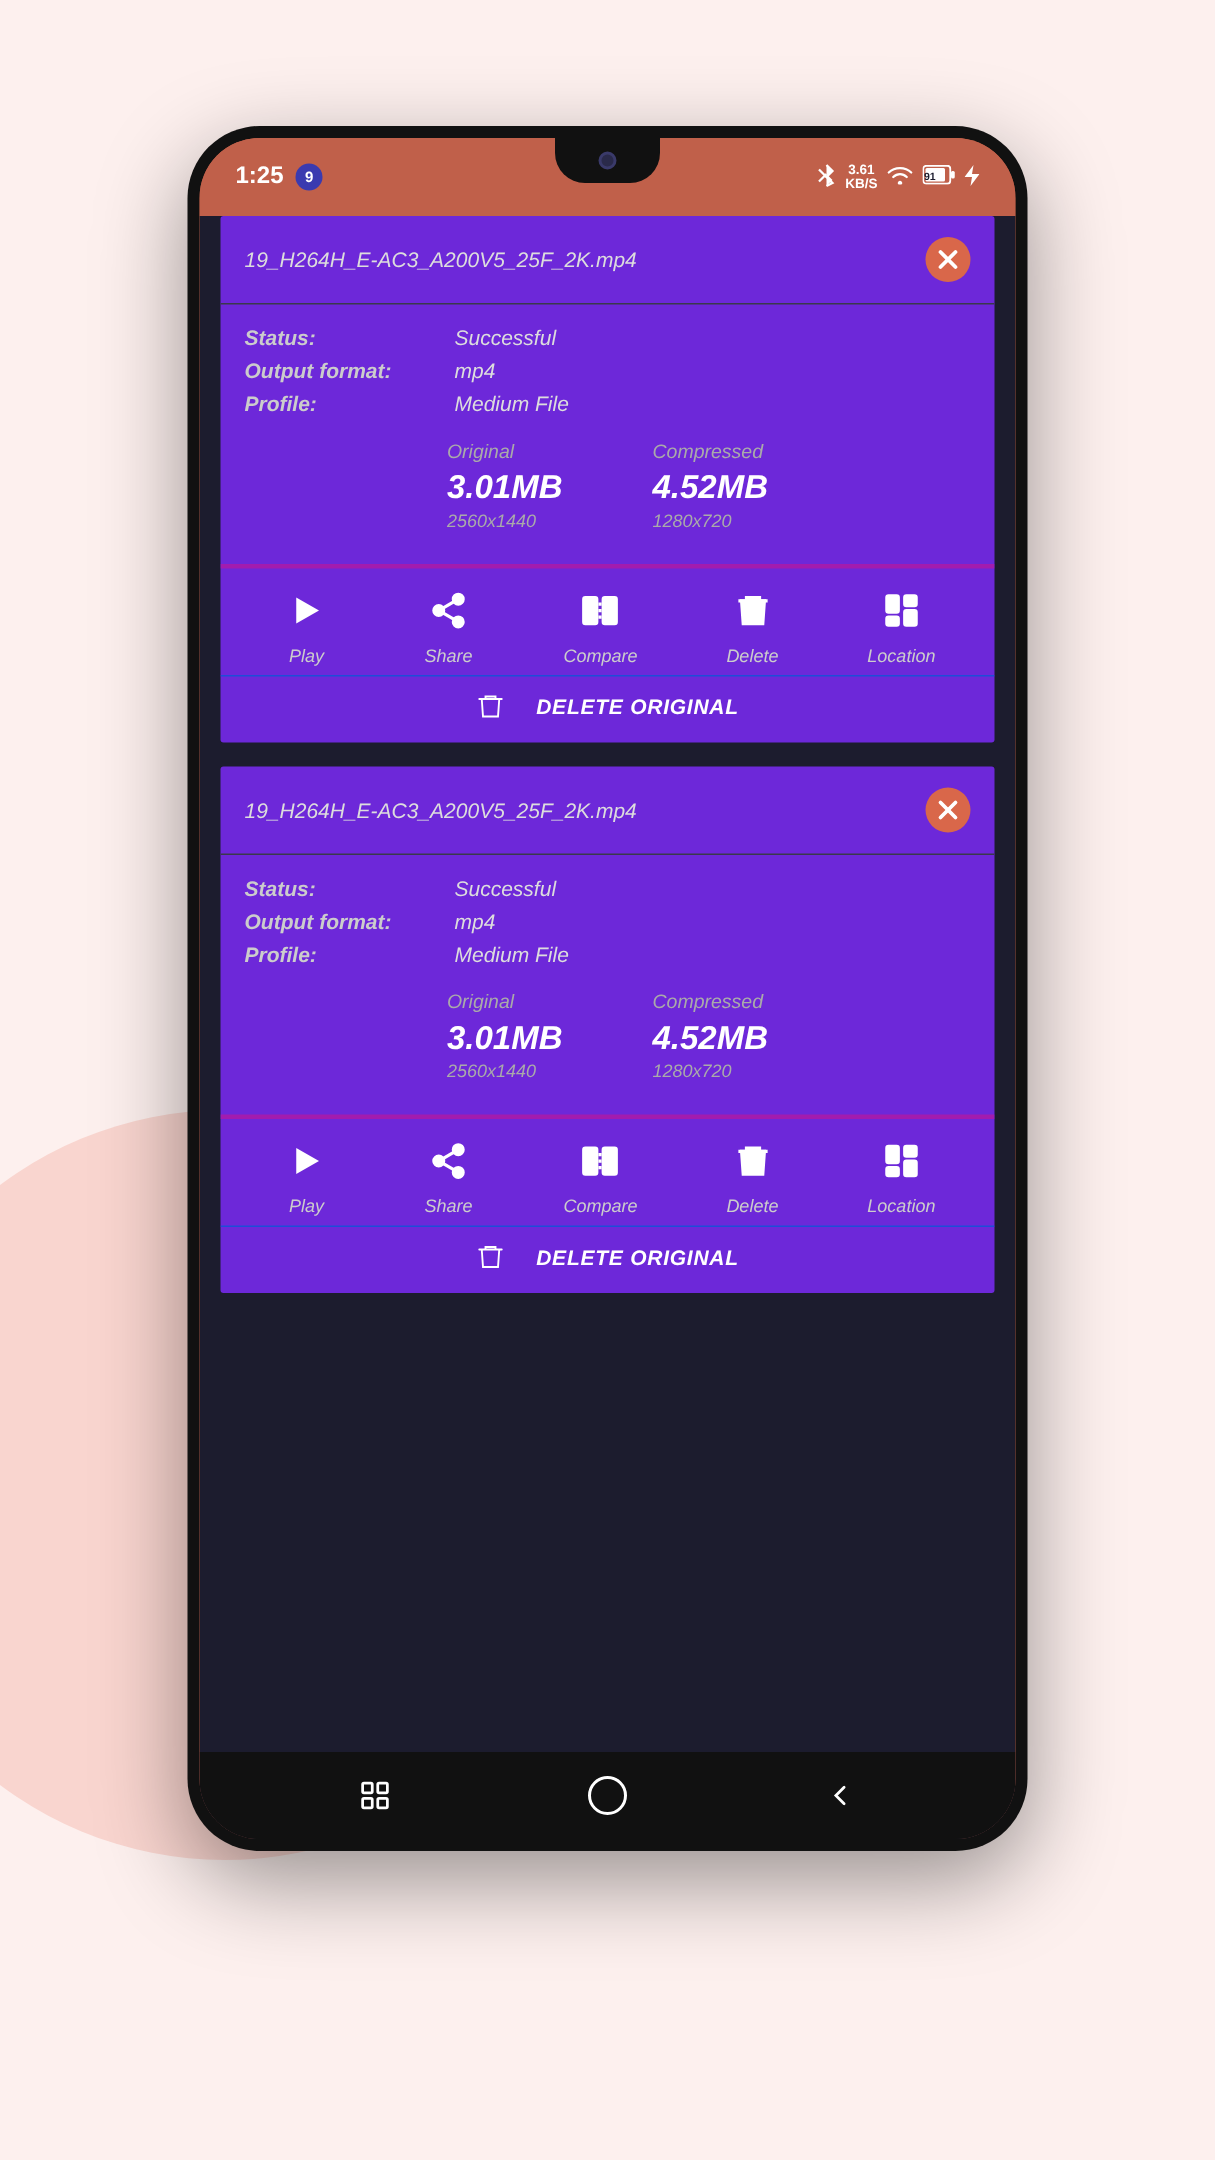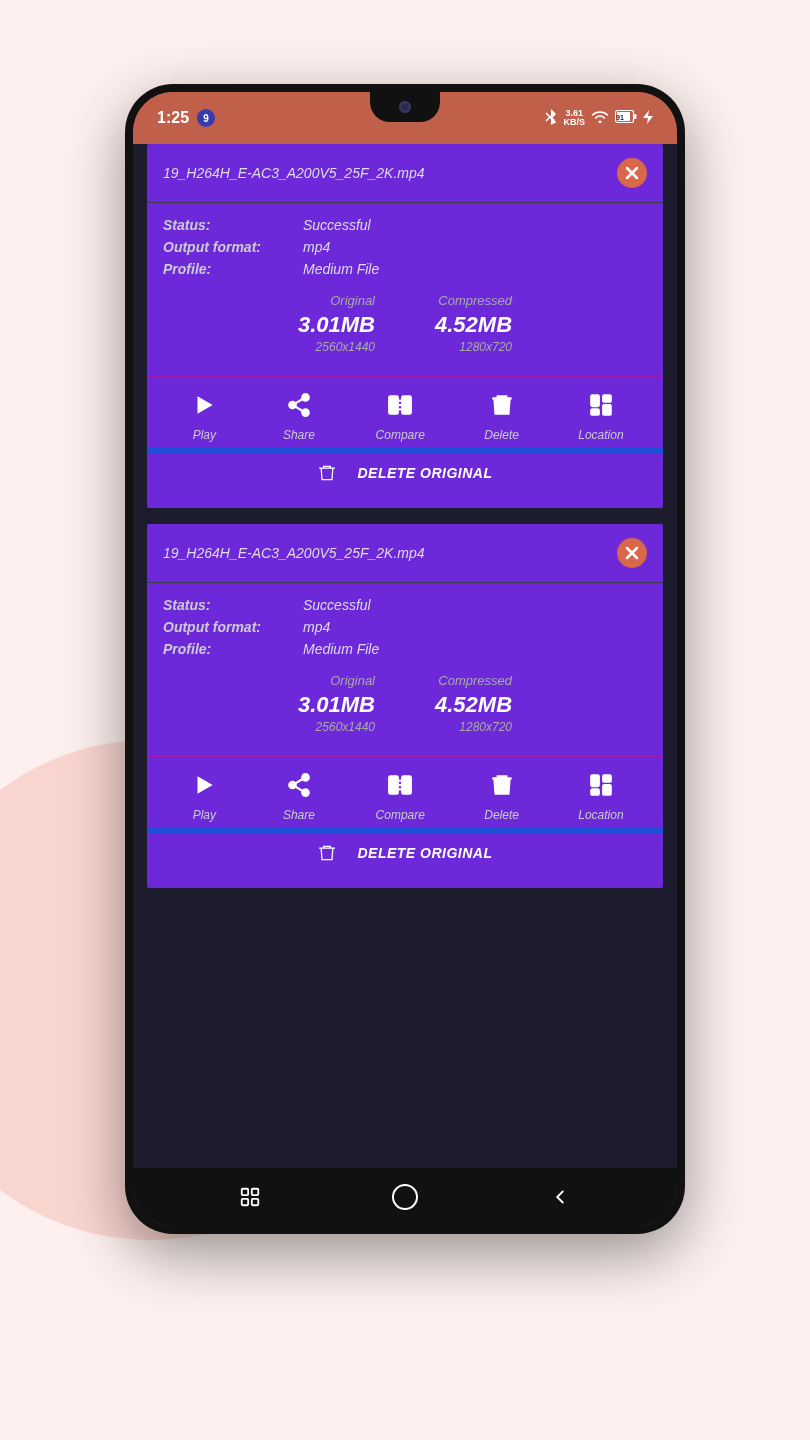--- a/index.html
+++ b/index.html
@@ -263,21 +263,21 @@
     }
 
     .size-compare {
       display: flex;
       justify-content: center;
       gap: 60px;
       padding: 10px 0 14px;
     }
 
     .size-col {
-      text-align: right;
+      text-align: left;
     }
 
     .size-col-label {
       font-size: 13px;
       color: #aaa;
       margin-bottom: 4px;
     }
 
     .size-col-value {
       font-size: 22px;
@@ -288,21 +288,21 @@
     .size-col-dim {
       font-size: 12px;
       color: #aaa;
       margin-top: 2px;
     }
 
     .card-actions {
       display: flex;
       justify-content: space-around;
       padding: 10px 10px 6px;
-      border-top: 1px solid #a21caf;
+      border-top: 3px solid #a21caf;
       text-align: center;
     }
 
     .action-btn {
       display: flex;
       flex-direction: column;
       align-items: center;
       gap: 5px;
       cursor: pointer;
     }
@@ -324,22 +324,22 @@
     .action-label {
       font-size: 12px;
       color: #ccc;
     }
 
     .delete-original-row {
       display: flex;
       align-items: center;
       justify-content: center;
       gap: 20px;
-      padding: 10px 16px 25px;
-      border-top: 5px solid #1d4ed8;
+      padding: 10px 16px 14px;
+      border-top: 1px solid #1d4ed8;
       cursor: pointer;
     }
 
     .delete-original-row svg {
       width: 20px;
       height: 20px;
       fill: white;
     }
 
     .delete-original-label {

